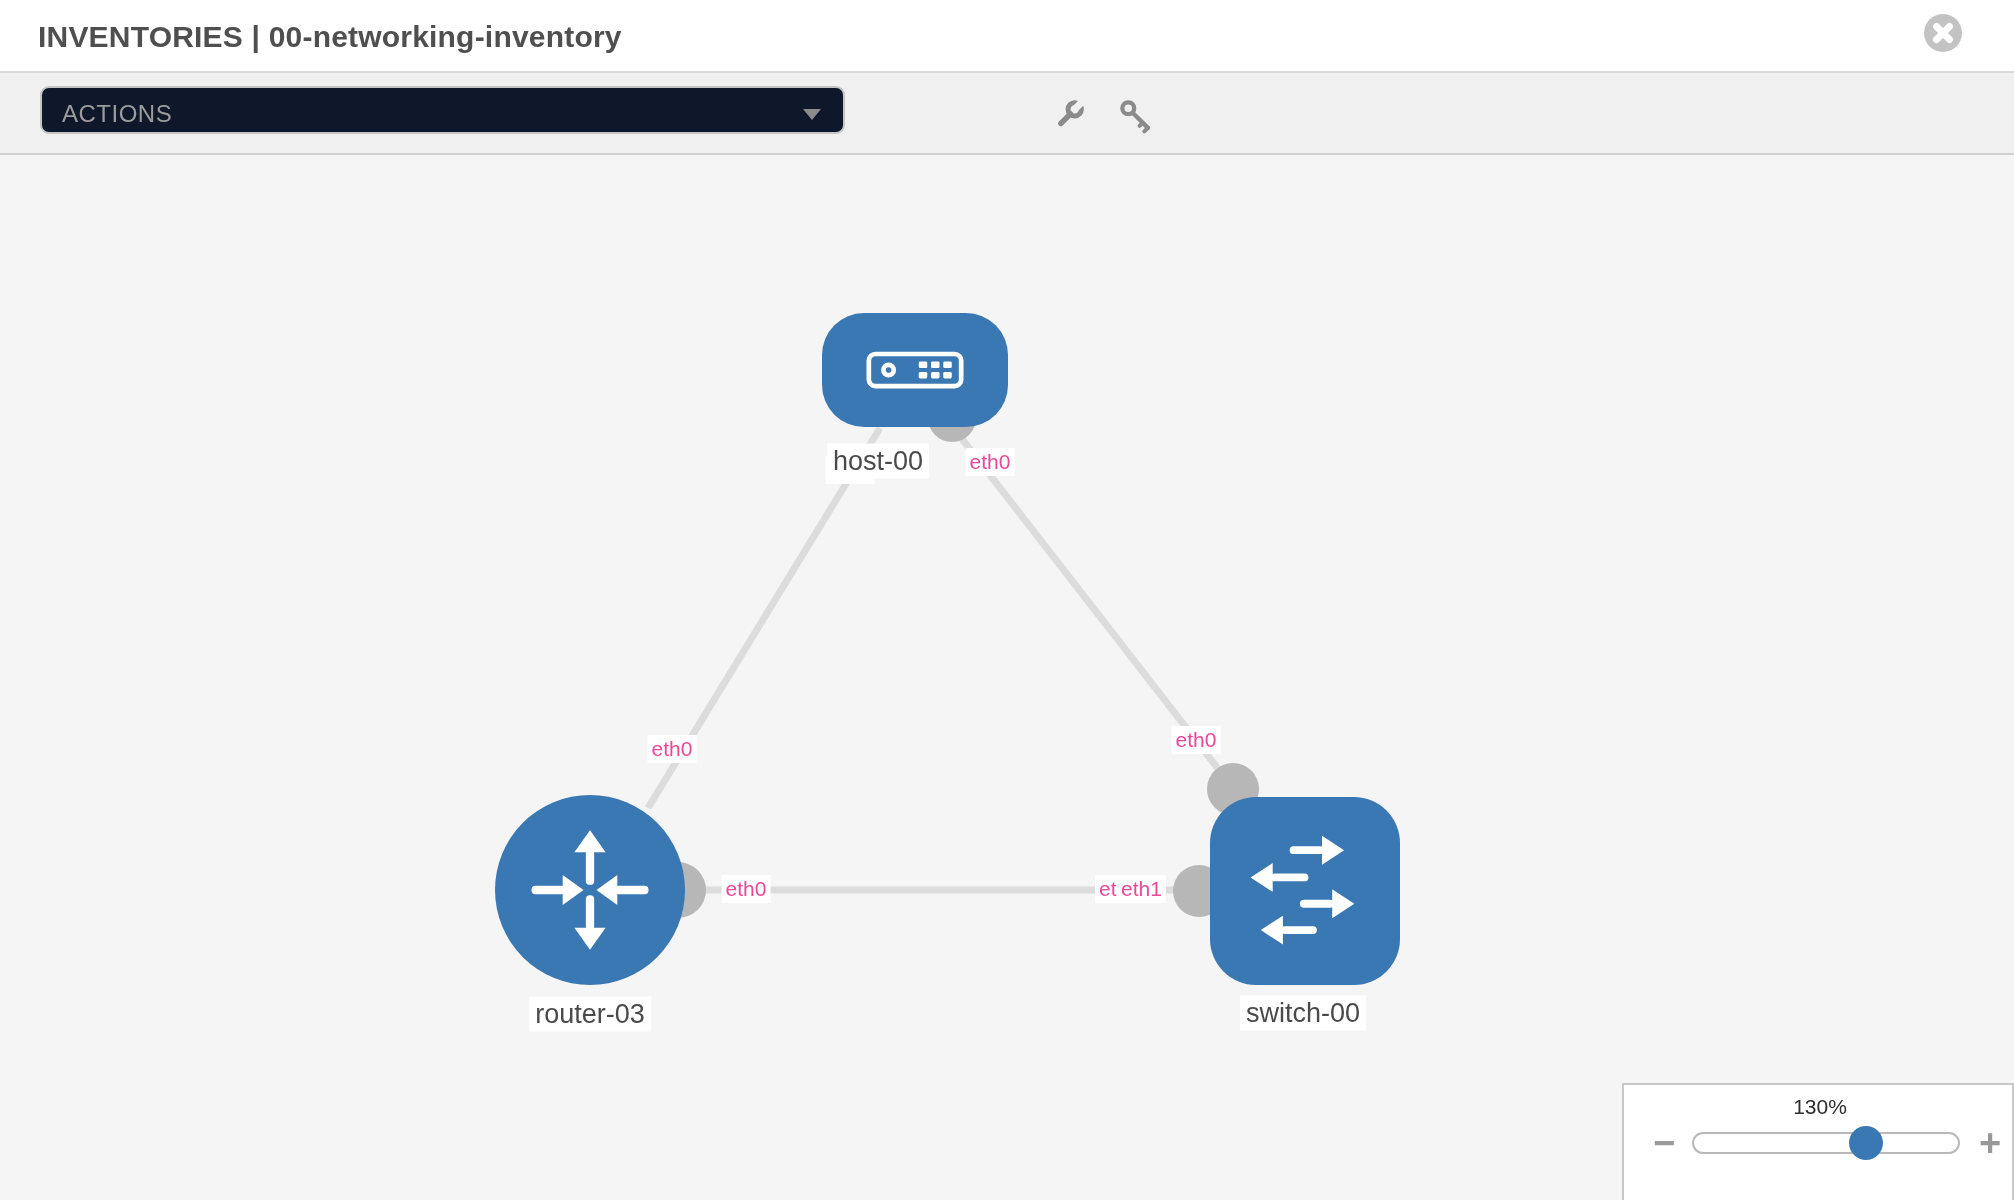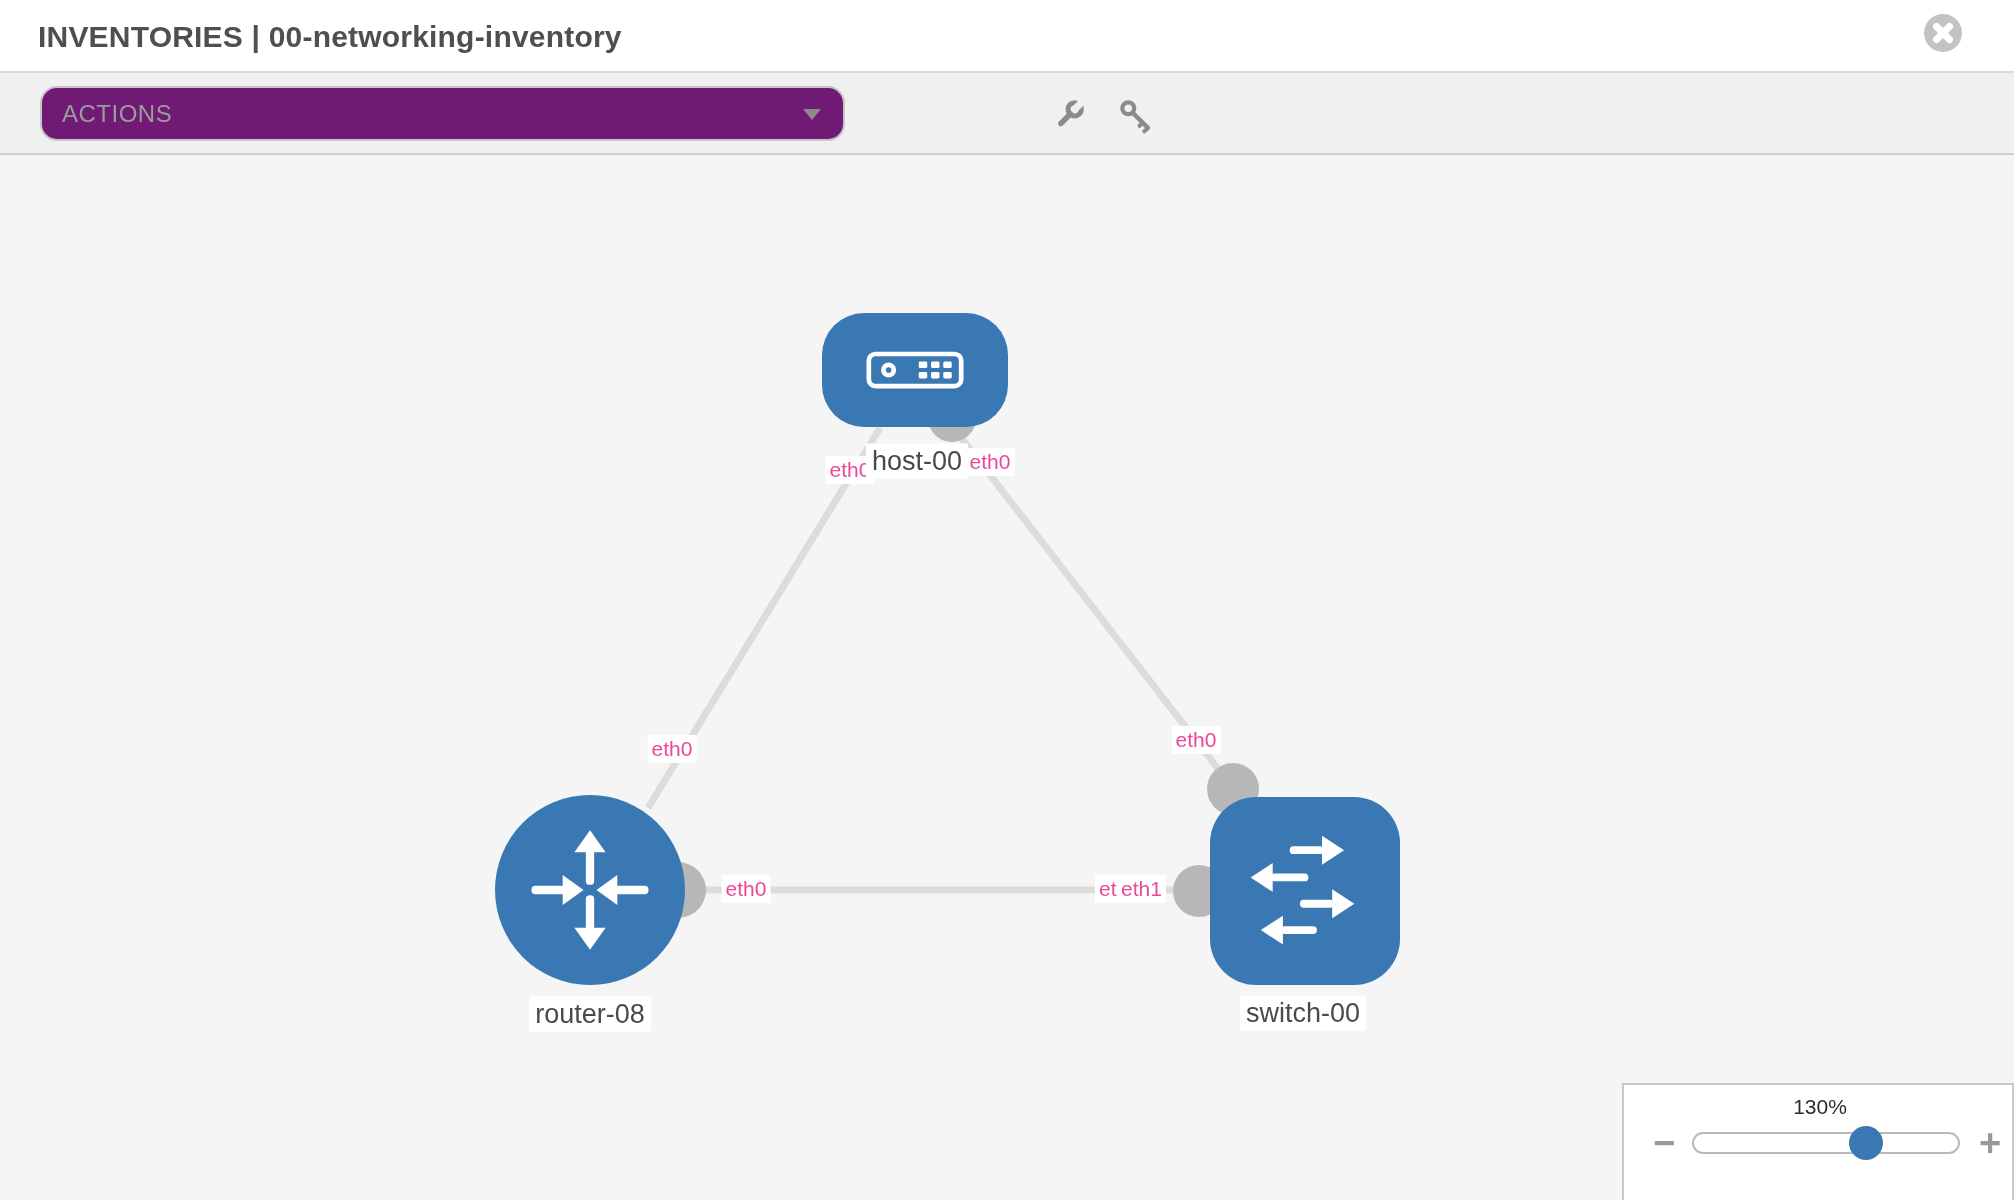--- a/index.html
+++ b/index.html
@@ -11,22 +11,22 @@
   .header{position:absolute;top:0;left:0;width:2014px;height:71px;background:#ffffff;}
   .page-title{position:absolute;left:38px;top:0;height:71px;line-height:74px;
     font-size:30px;font-weight:bold;color:#4f4f4f;letter-spacing:.2px;white-space:nowrap;}
   .close-btn{position:absolute;left:1924px;top:14px;width:38px;height:38px;border-radius:50%;
     background:#c3c3c3;cursor:pointer;}
   .close-btn svg{position:absolute;left:0;top:0;}
 
   
   .toolbar{position:absolute;top:71px;left:0;width:2014px;height:84px;background:#f0f0f0;
     border-top:2px solid #d9d9d9;border-bottom:2px solid #cfcfcf;box-sizing:border-box;}
-  .select-box{position:absolute;top:13px;height:55px;background:#701a75;border:2px solid #c5c5c5;
-    border-radius:17px;box-sizing:border-box;cursor:pointer;}
+  .select-box{position:absolute;top:13px;height:48px;background:#0f172a;border:2px solid #c5c5c5;
+    border-radius:9px;box-sizing:border-box;cursor:pointer;}
   .select-box .sel-label{position:absolute;left:20px;top:0;height:51px;line-height:51px;
     font-size:24px;color:#9b9b9b;letter-spacing:.5px;}
   .caret{position:absolute;right:22px;top:21px;width:0;height:0;
     border-left:9px solid transparent;border-right:9px solid transparent;
     border-top:11px solid #8b8b8b;}
   .actions-box{left:40px;width:805px;}
   .search-box{left:1185px;width:798px;}
   .tool-icon{position:absolute;top:24px;width:38px;height:38px;background:none;border:none;
     padding:0;cursor:pointer;}
 
@@ -160,22 +160,22 @@
     </div>
 
     <span class="eth-label eth-center" style="left:850px;top:315px;">eth0</span>
     <span class="eth-label eth-center" style="left:990px;top:307px;">eth0</span>
     <span class="eth-label eth-center" style="left:672px;top:594px;">eth0</span>
     <span class="eth-label eth-center" style="left:1196px;top:585px;">eth0</span>
     <span class="eth-label eth-center" style="left:746px;top:734px;">eth0</span>
     <span class="eth-label eth-anchor-left" style="left:1095px;top:734px;">eth1</span>
     <span class="eth-label eth-anchor-left" style="left:1117px;top:734px;z-index:5;">eth1</span>
 
-    <span class="node-label" style="left:917px;top:306px;text-align:center;">host-00</span>
-    <span class="node-label" style="left:590px;top:859px;">router-08</span>
+    <span class="node-label" style="left:878px;top:306px;text-align:center;">host-00</span>
+    <span class="node-label" style="left:590px;top:859px;">router-03</span>
     <span class="node-label" style="left:1303px;top:858px;">switch-00</span>
 
     <div class="zoom-panel">
       <div class="zoom-value">130%</div>
       <button class="zoom-minus">−</button>
       <div class="zoom-track">
         <div class="zoom-knob"></div>
       </div>
       <button class="zoom-plus">+</button>
     </div>

